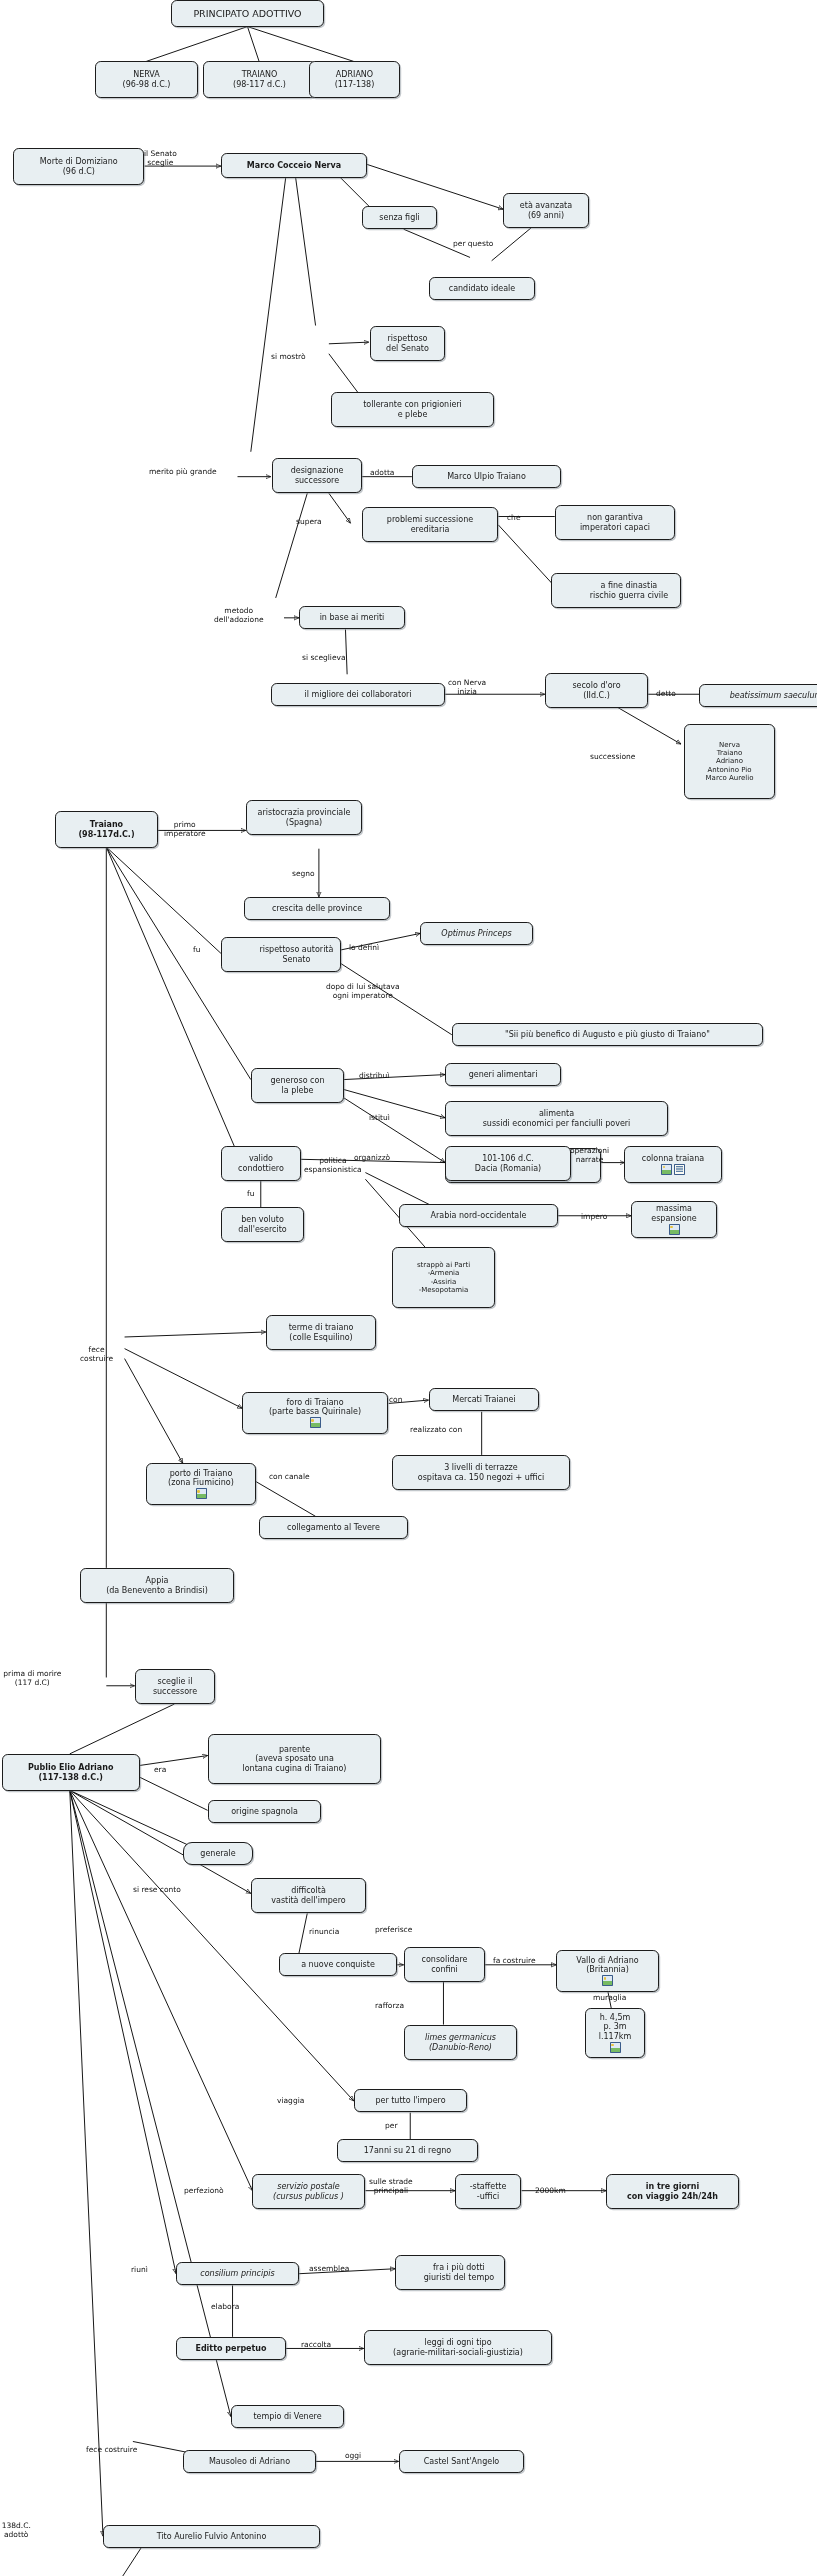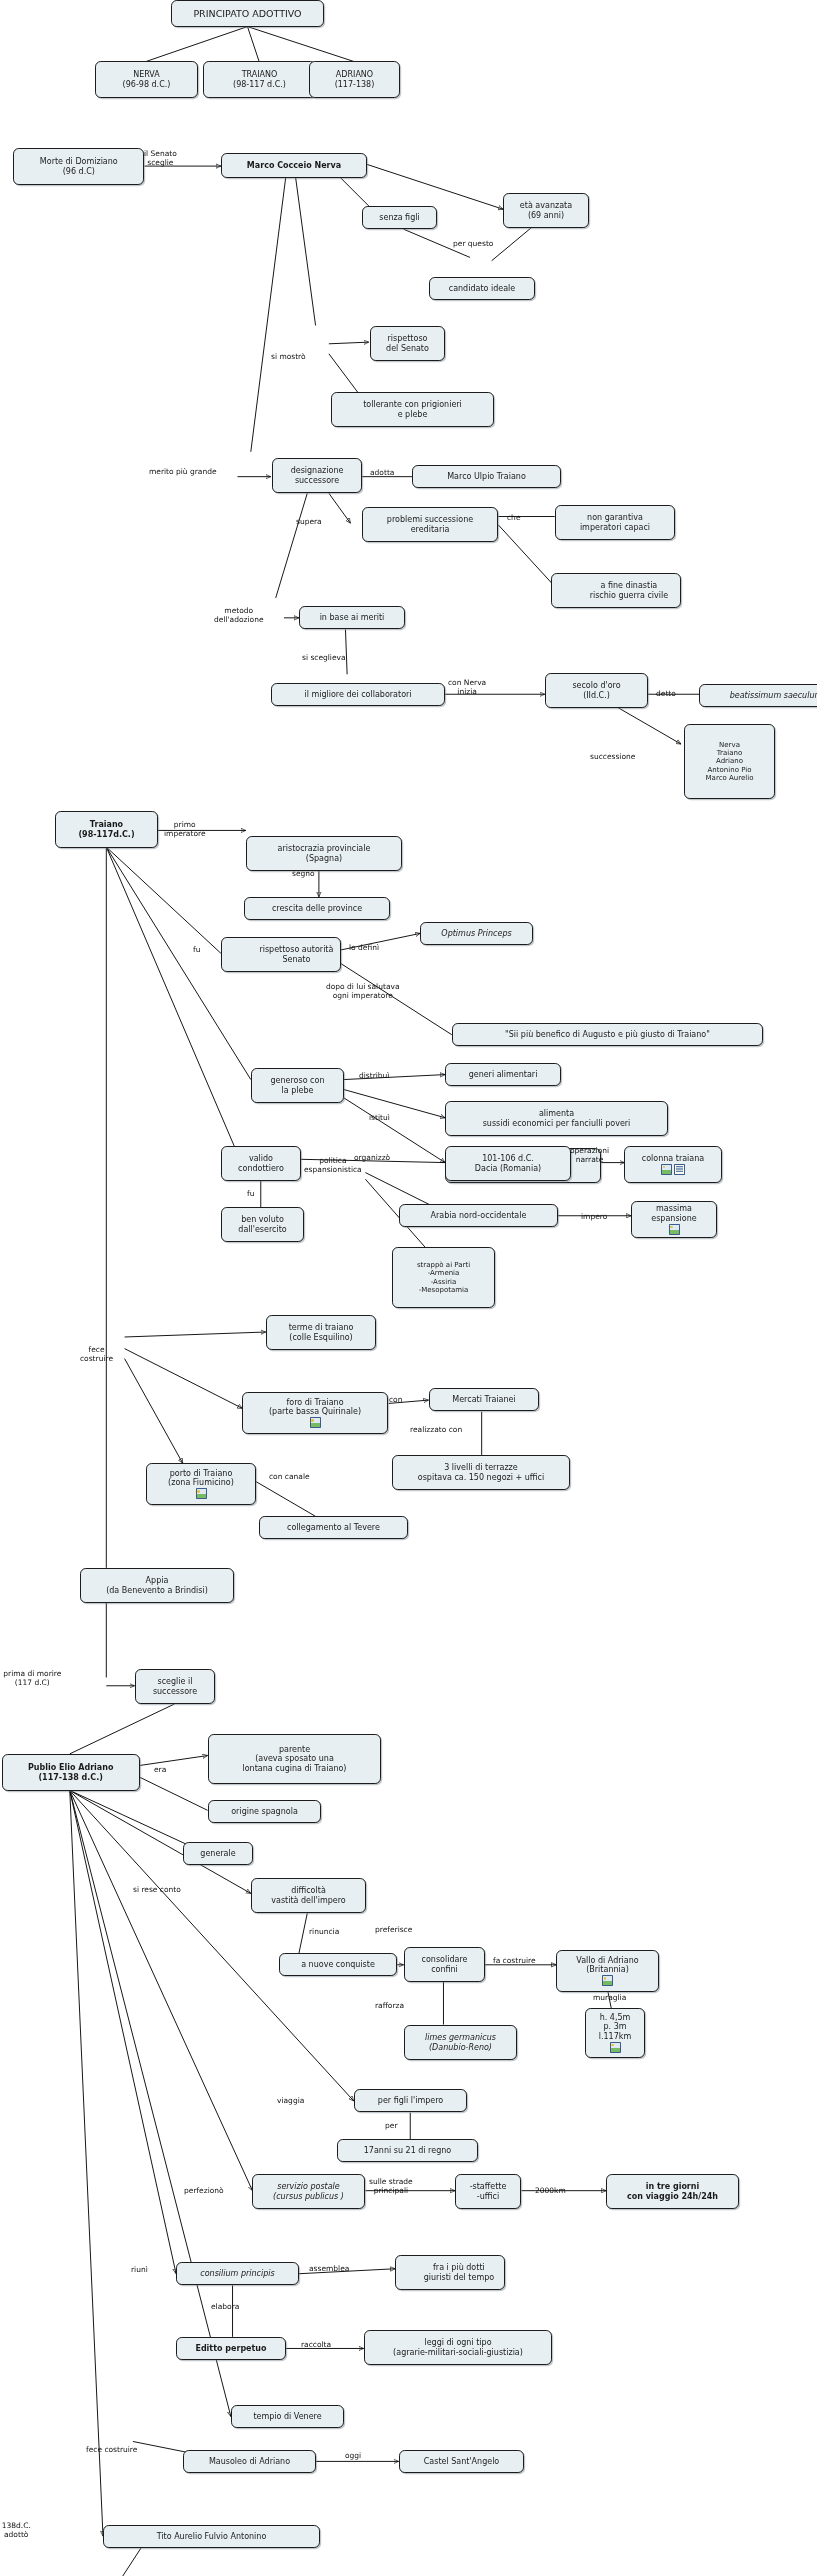--- a/index.html
+++ b/index.html
@@ -200,21 +200,21 @@
       <div class="node" style="left: 545px; top: 673px; width: 103px; min-height: 35px;"><span>secolo d'oro
 (IId.C.)</span></div>
       <div class="node ital" style="left: 699px; top: 684px; width: 154px; min-height: 23px;"><span>beatissimum saeculum</span></div>
       <div class="node small" style="left: 684px; top: 724px; width: 91px; min-height: 75px;"><span>Nerva
 Traiano
 Adriano
 Antonino Pio
 Marco Aurelio</span></div>
       <div class="node bold" style="left: 55px; top: 811px; width: 103px; min-height: 37px;"><span>Traiano
 (98-117d.C.)</span></div>
-      <div class="node" style="left: 246px; top: 836px; width: 156px; min-height: 35px;"><span>aristocrazia provinciale
+      <div class="node" style="left: 246px; top: 800px; width: 116px; min-height: 35px;"><span>aristocrazia provinciale
 (Spagna)</span></div>
       <div class="node" style="left: 244px; top: 897px; width: 146px; min-height: 23px;"><span>crescita delle province</span></div>
       <div class="node" style="left: 221px; top: 937px; width: 120px; min-height: 35px; padding-left: 35px;"><span>rispettoso autorità
 Senato</span></div>
       <div class="node ital" style="left: 420px; top: 922px; width: 113px; min-height: 23px;"><span>Optimus Princeps</span></div>
       <div class="node" style="left: 452px; top: 1023px; width: 311px; min-height: 23px;"><span>"Sii più benefico di Augusto e più giusto di Traiano"</span></div>
       <div class="node" style="left: 251px; top: 1068px; width: 93px; min-height: 35px;"><span>generoso con
 la plebe</span></div>
       <div class="node" style="left: 445px; top: 1063px; width: 116px; min-height: 23px;"><span>generi alimentari</span></div>
       <div class="node" style="left: 445px; top: 1101px; width: 223px; min-height: 35px;"><span>alimenta
@@ -248,34 +248,34 @@
       <div class="node" style="left: 80px; top: 1568px; width: 154px; min-height: 35px;"><span>Appia
 (da Benevento a Brindisi)</span></div>
       <div class="node" style="left: 135px; top: 1669px; width: 80px; min-height: 35px;"><span>sceglie il
 successore</span></div>
       <div class="node bold" style="left: 1.7px; top: 1754px; width: 138px; min-height: 37px;"><span>Publio Elio Adriano
 (117-138 d.C.)</span></div>
       <div class="node" style="left: 208px; top: 1734px; width: 173px; min-height: 50px;"><span>parente
 (aveva sposato una
 lontana cugina di Traiano)</span></div>
       <div class="node" style="left: 208px; top: 1800px; width: 113px; min-height: 23px;"><span>origine spagnola</span></div>
-      <div class="node" style="left: 183px; top: 1842px; width: 70px; min-height: 23px;"><span>generale</span></div>
+      <div class="node" style="left: 183px; top: 1842px; width: 70px; min-height: 23px; border-radius: 9px;"><span>generale</span></div>
       <div class="node" style="left: 251px; top: 1878px; width: 115px; min-height: 35px;"><span>difficoltà
 vastità dell'impero</span></div>
       <div class="node" style="left: 279px; top: 1953px; width: 118px; min-height: 23px;"><span>a nuove conquiste</span></div>
       <div class="node" style="left: 404px; top: 1947px; width: 81px; min-height: 35px;"><span>consolidare
 confini</span></div>
       <div class="node" style="left: 556px; top: 1950px; width: 103px; min-height: 42px;"><span>Vallo di Adriano
 (Britannia)</span><span class="icons"><span class="ic pic"></span></span></div>
       <div class="node" style="left: 585px; top: 2008px; width: 60px; min-height: 50px;"><span>h. 4,5m
 p. 3m
 l.117km</span><span class="icons"><span class="ic pic"></span></span></div>
       <div class="node ital" style="left: 404px; top: 2025px; width: 113px; min-height: 35px;"><span>limes germanicus
 (Danubio-Reno)</span></div>
-      <div class="node" style="left: 354px; top: 2089px; width: 113px; min-height: 23px;"><span>per figli l'impero</span></div>
+      <div class="node" style="left: 354px; top: 2089px; width: 113px; min-height: 23px;"><span>per tutto l'impero</span></div>
       <div class="node" style="left: 337px; top: 2139px; width: 141px; min-height: 23px;"><span>17anni su 21 di regno</span></div>
       <div class="node ital" style="left: 252px; top: 2174px; width: 113px; min-height: 35px;"><span>servizio postale
 (cursus publicus )</span></div>
       <div class="node" style="left: 455px; top: 2174px; width: 66px; min-height: 35px;"><span>-staffette
 -uffici</span></div>
       <div class="node" style="left: 606px; top: 2174px; width: 133px; min-height: 35px; font-weight: bold;"><span>in tre giorni
 con viaggio 24h/24h</span></div>
       <div class="node ital" style="left: 176px; top: 2262px; width: 123px; min-height: 23px;"><span>consilium principis</span></div>
       <div class="node" style="left: 395px; top: 2255px; width: 110px; min-height: 35px; padding-left: 22px;"><span>fra i più dotti
 giuristi del tempo</span></div>

